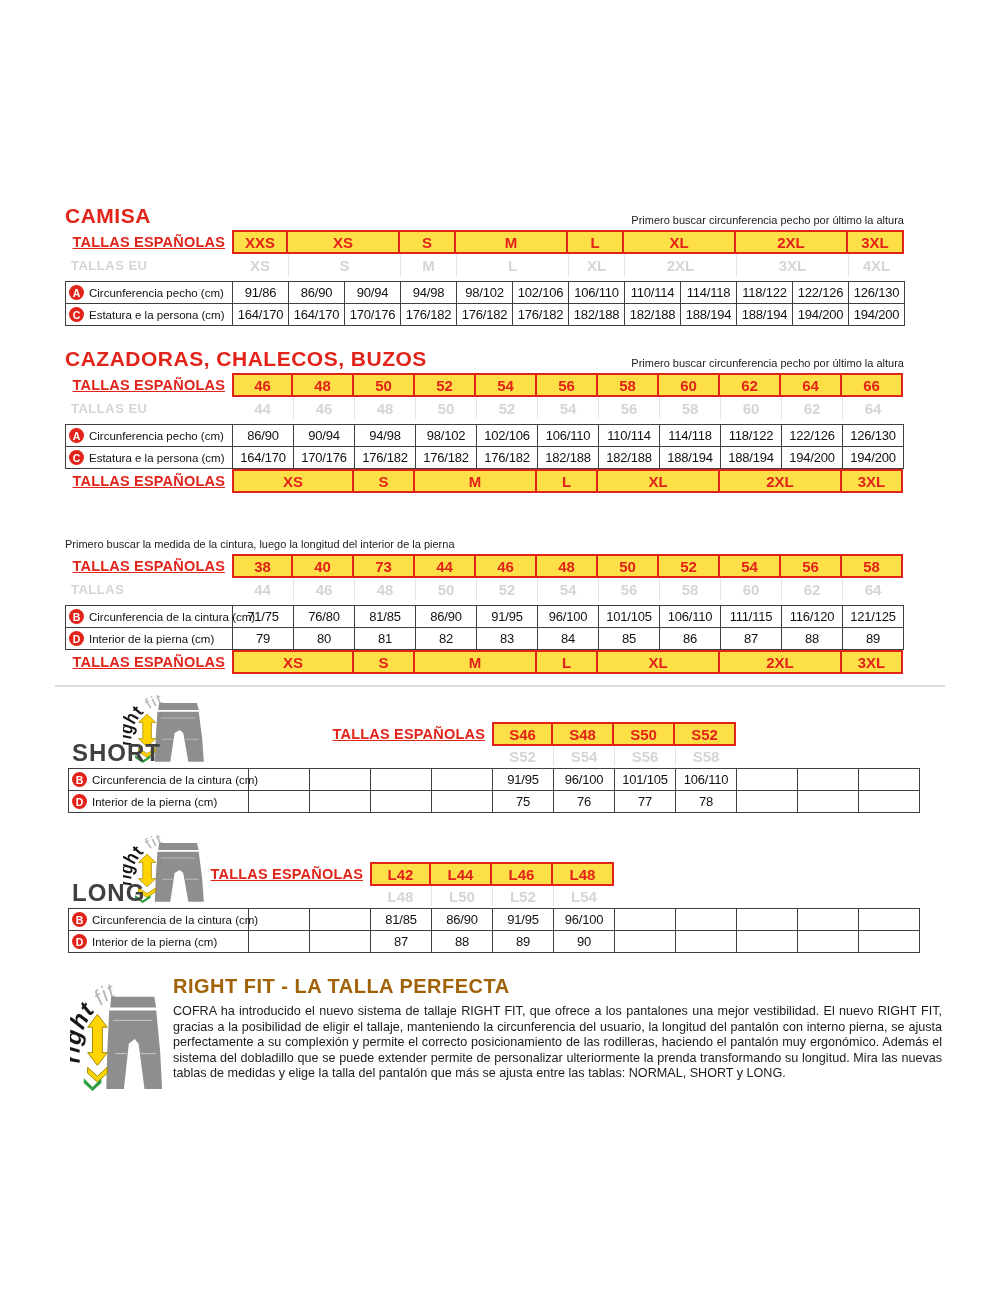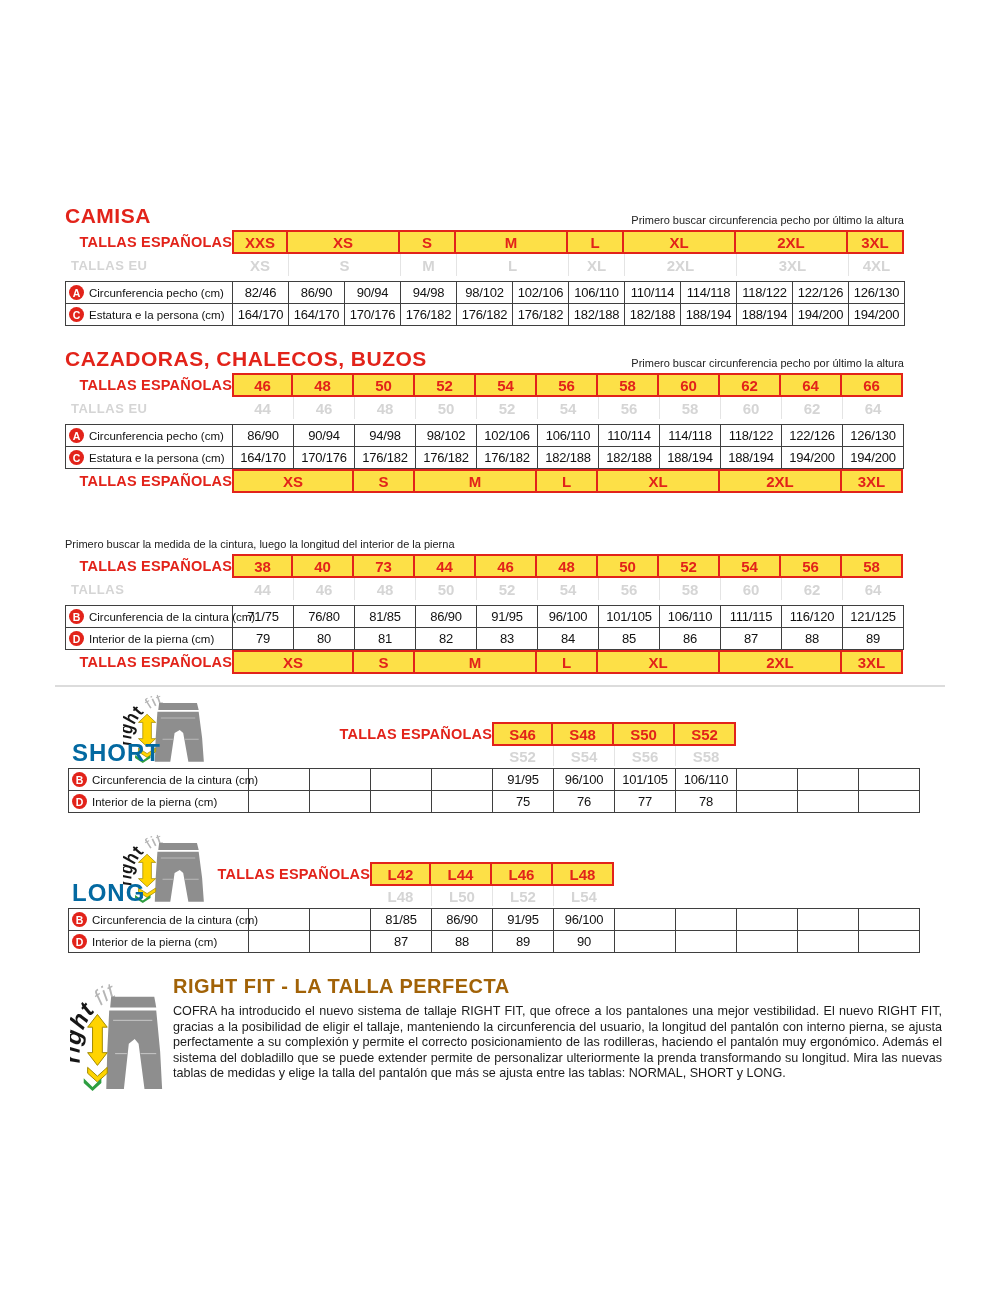--- a/index.html
+++ b/index.html
@@ -21,22 +21,22 @@
   .thead{display:flex;justify-content:space-between;align-items:flex-end;height:25px;margin-bottom:2px;}
   .ttitle{margin:0;font-size:21px;font-weight:bold;color:var(--red);letter-spacing:.5px;}
   .tnote{font-size:11px;color:#222;padding-bottom:2px;}
 
   .grid{display:grid;}
   .g12{grid-template-columns:167px repeat(12,56px);}
   .g11{grid-template-columns:167px repeat(11,61px);}
   .gs {grid-template-columns:180px repeat(11,61px);}
 
   .hdr{height:24px;}
-  .eslabel{display:flex;align-items:center;justify-content:flex-end;padding-right:0;
-    color:var(--red);font-weight:bold;font-size:14.5px;letter-spacing:.2px;white-space:nowrap;}
+  .eslabel{display:flex;align-items:center;justify-content:flex-end;padding-right:7px;
+    color:var(--red);font-weight:bold;font-size:14.5px;letter-spacing:.2px;white-space:nowrap;text-decoration:underline;}
   .szbox{display:flex;align-items:center;justify-content:center;border:2px solid var(--red);
     color:var(--red);font-weight:bold;font-size:15px;background:#fde047;box-sizing:border-box;}
   .szbox+.szbox{margin-left:-2px;}
 
   .eur{height:22px;margin-bottom:5px;}
   .eur-s{height:20px;margin-bottom:2px;}
   .eulabel{display:flex;align-items:center;padding-left:6px;color:var(--gray);
     font-weight:bold;font-size:13px;letter-spacing:.5px;white-space:nowrap;}
   .eucell{display:flex;align-items:center;justify-content:center;color:var(--gray);
     font-weight:bold;font-size:15px;}
@@ -50,21 +50,21 @@
   .circ{width:15px;height:15px;border-radius:50%;background:var(--red);color:#fff;font-size:10.5px;
     font-weight:bold;display:flex;align-items:center;justify-content:center;flex:0 0 15px;}
 
   
   .sep{position:absolute;left:55px;top:685px;width:890px;height:2px;background:#dcdcdc;}
 
   
   .slsec{position:absolute;left:68px;width:852px;}
   #sec-short{top:695px;}
   #sec-long{top:835px;}
-  .slword{position:absolute;left:4px;top:44px;font-size:24px;font-weight:bold;color:#0369a1;letter-spacing:1px;margin:0;}
+  .slword{position:absolute;left:4px;top:44px;font-size:24px;font-weight:bold;color:#404040;letter-spacing:1px;margin:0;}
   .sllogo{position:absolute;left:55px;top:-2px;}
   .sl-rows{margin-top:27px;}
 
   
   #sec-rightfit{position:absolute;left:70px;top:975px;width:872px;}
   .rf-big{position:absolute;left:0;top:6px;}
   .rf-text{margin-left:103px;}
   .rf-head{font-size:20px;font-weight:bold;color:#a16207;letter-spacing:.5px;margin:0 0 6px 0;}
   .rf-para{font-size:12.6px;line-height:15.6px;color:#1c1c1c;text-align:justify;margin:0;}
 
@@ -123,21 +123,21 @@
         <div class="eucell" style="grid-column: span 2;">2XL</div>
         <div class="eucell" style="grid-column: span 2;">3XL</div>
         <div class="eucell">4XL</div>
       </div>
     <div class="vblock">
       <div class="grid g12 vrow">
         <div class="rowlabel">
           <span class="circ">A</span>
           <span>Circunferencia pecho (cm)</span>
         </div>
-      <div class="valcell">82/46</div>
+      <div class="valcell">91/86</div>
           <div class="valcell">86/90</div>
           <div class="valcell">90/94</div>
           <div class="valcell">94/98</div>
           <div class="valcell">98/102</div>
           <div class="valcell">102/106</div>
           <div class="valcell">106/110</div>
           <div class="valcell">110/114</div>
           <div class="valcell">114/118</div>
           <div class="valcell">118/122</div>
           <div class="valcell">122/126</div>

